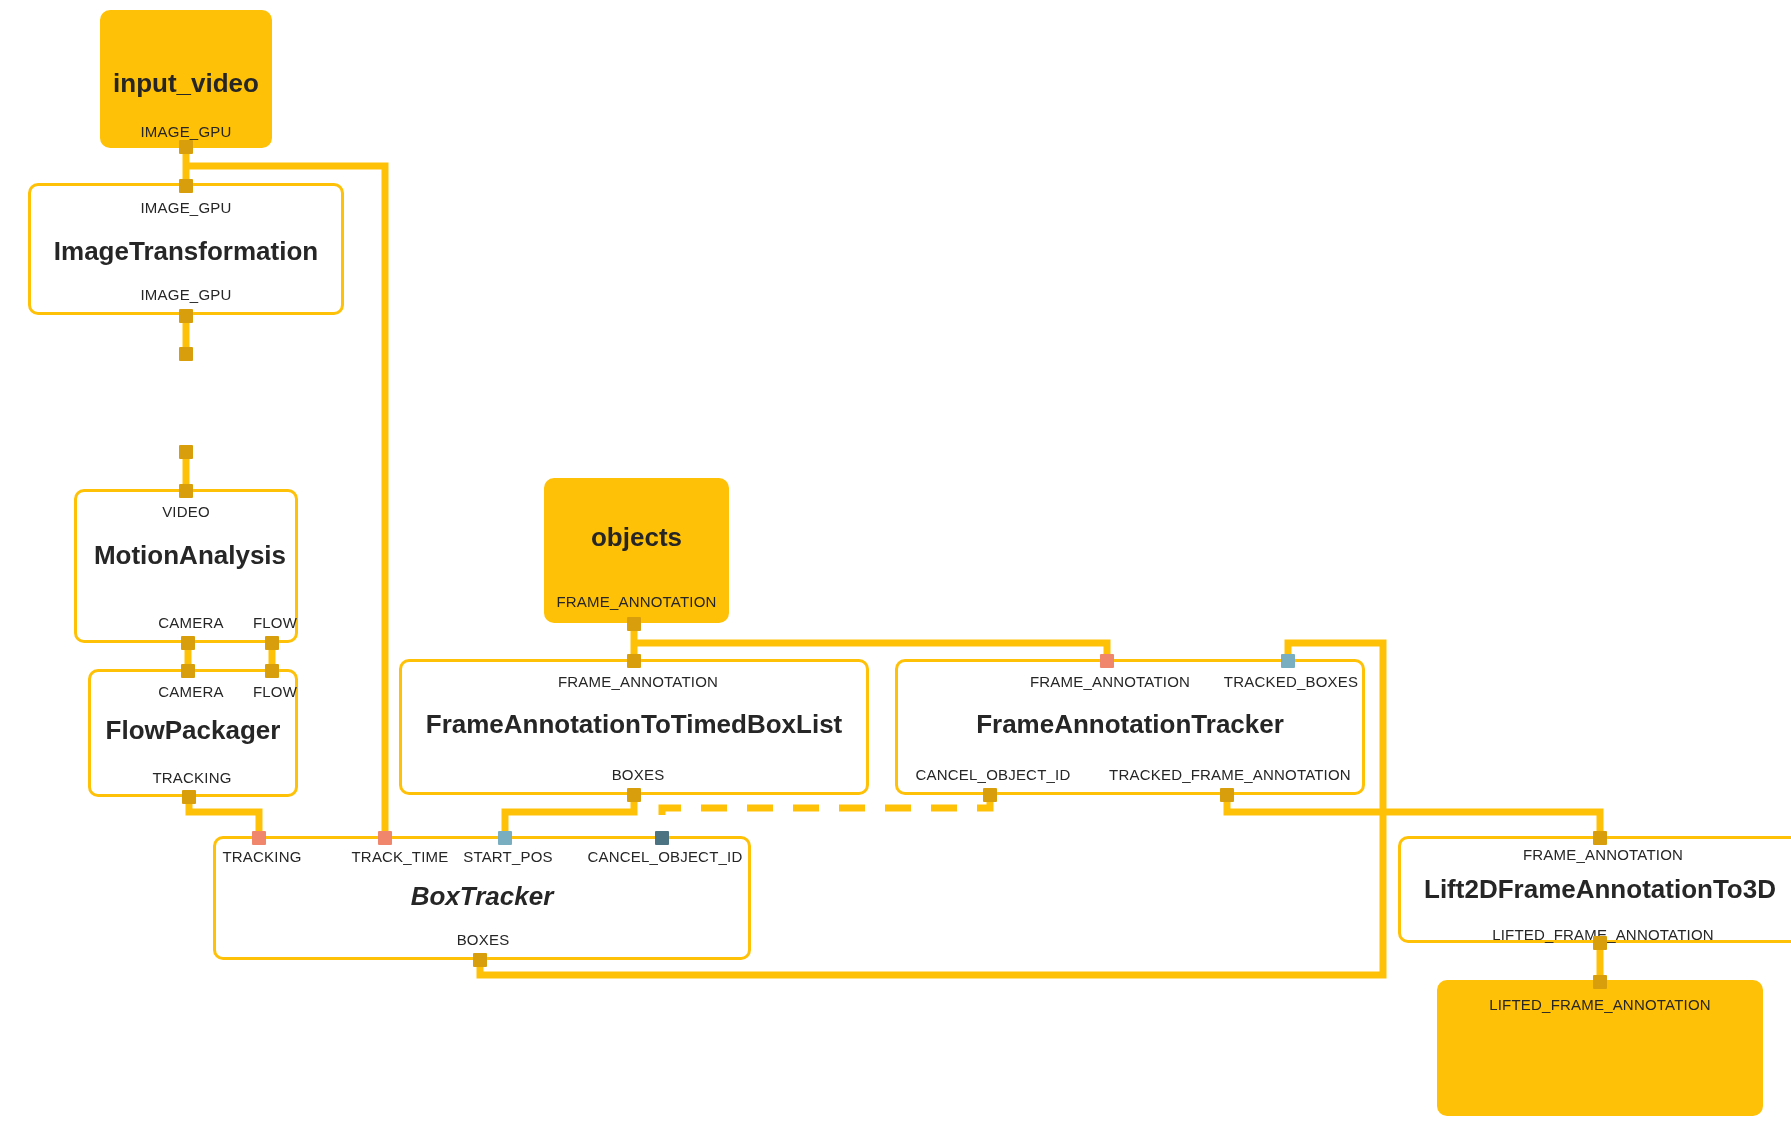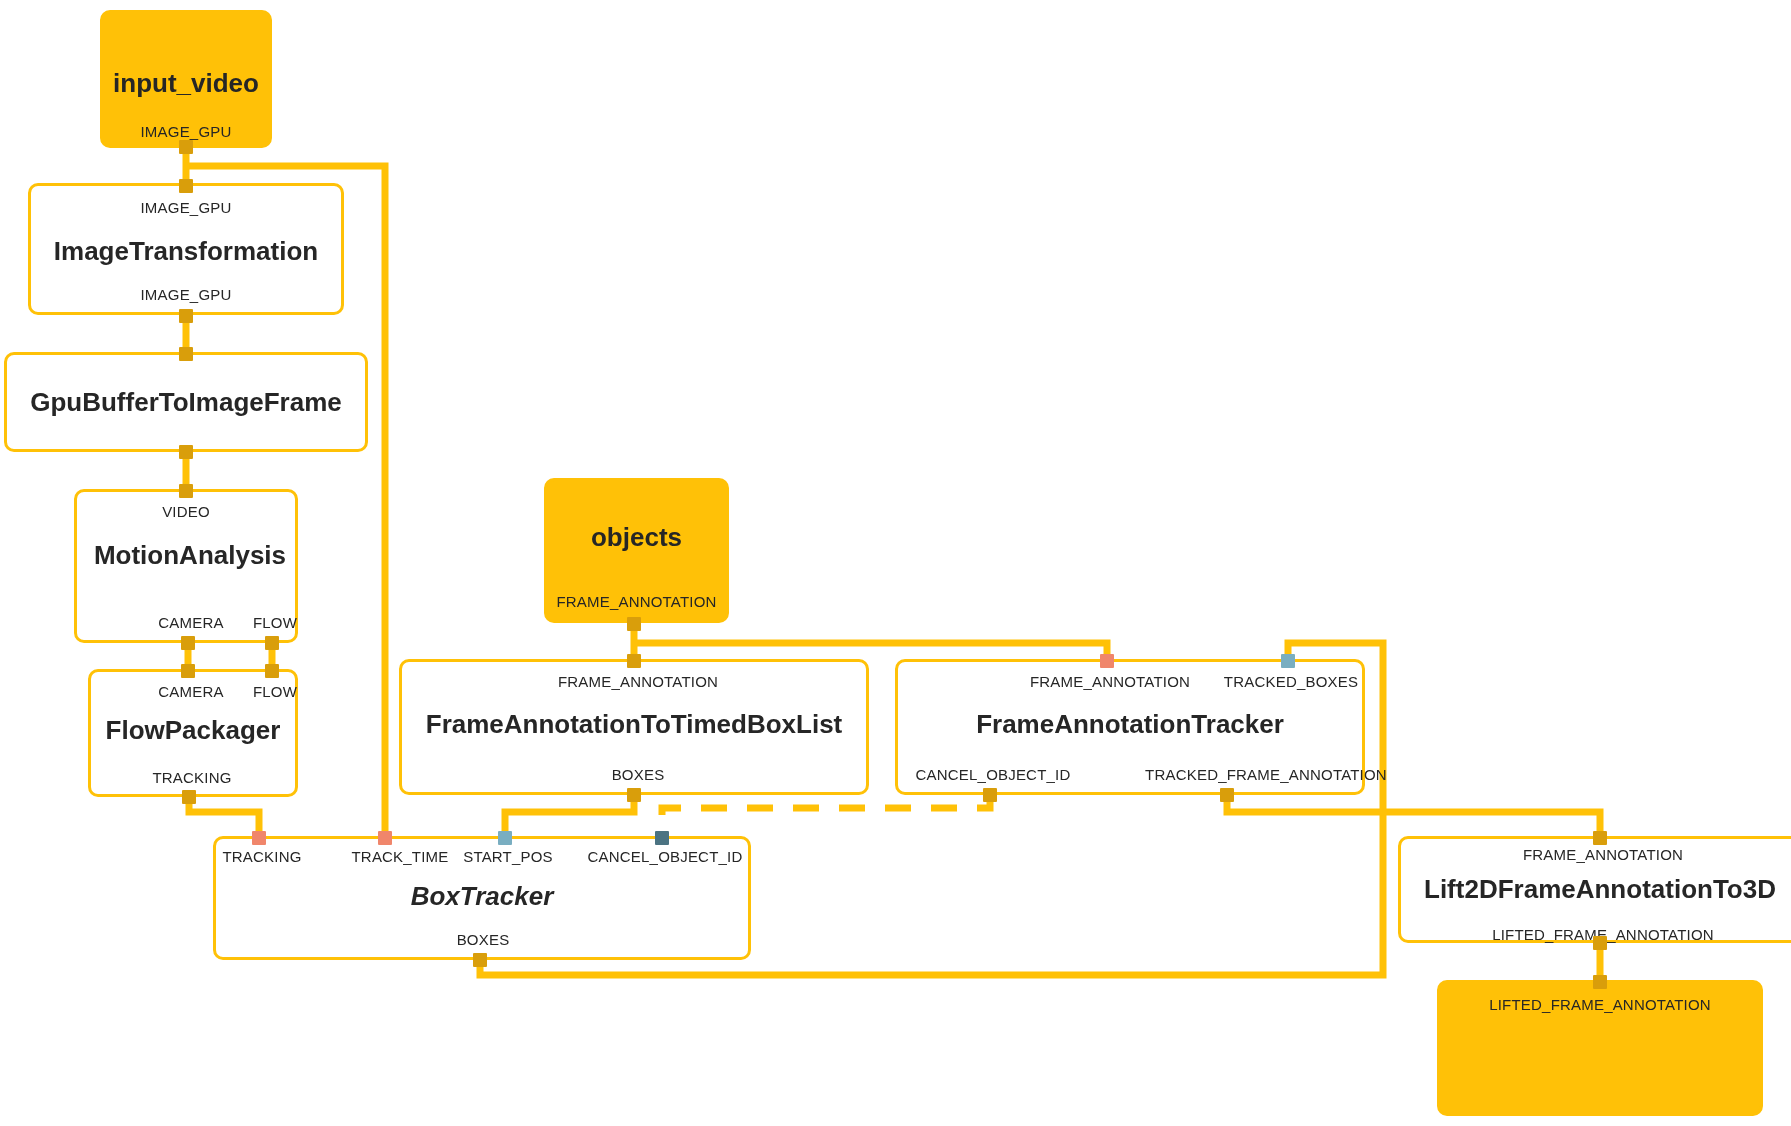--- a/index.html
+++ b/index.html
@@ -80,23 +80,20 @@
   <div class="port p-yellow" style="left:186px;top:147px;"></div>
 
   <div class="node calc" style="left:28px;top:183px;width:316px;height:132px;">
     <div class="portlabel" style="left:50%;top:13px;">IMAGE_GPU</div>
     <div class="title" style="top:50px;">ImageTransformation</div>
     <div class="portlabel" style="left:50%;top:100px;">IMAGE_GPU</div>
   </div>
   <div class="port p-yellow" style="left:186px;top:186px;"></div>
   <div class="port p-yellow" style="left:186px;top:316px;"></div>
 
-  <div class="node calc" style="left:4px;top:352px;width:364px;height:100px;">
-    <div class="title" style="top:32px;">GpuBufferToImageFrame</div>
-  </div>
   <div class="port p-yellow" style="left:186px;top:354px;"></div>
   <div class="port p-yellow" style="left:186px;top:452px;"></div>
 
   <div class="node calc" style="left:74px;top:489px;width:224px;height:154px;">
     <div class="portlabel" style="left:50%;top:11px;">VIDEO</div>
     <div class="title" style="top:48px;padding-left:8px;">MotionAnalysis</div>
     <div class="portlabel" style="left:114px;top:122px;">CAMERA</div>
     <div class="portlabel" style="left:198px;top:122px;">FLOW</div>
   </div>
   <div class="port p-yellow" style="left:186px;top:491px;"></div>
@@ -125,21 +122,21 @@
     <div class="portlabel" style="left:236px;top:104px;">BOXES</div>
   </div>
   <div class="port p-yellow" style="left:634px;top:661px;"></div>
   <div class="port p-yellow" style="left:634px;top:795px;"></div>
 
   <div class="node calc" style="left:895px;top:659px;width:470px;height:136px;">
     <div class="portlabel" style="left:212px;top:11px;">FRAME_ANNOTATION</div>
     <div class="portlabel" style="left:393px;top:11px;">TRACKED_BOXES</div>
     <div class="title" style="top:47px;">FrameAnnotationTracker</div>
     <div class="portlabel" style="left:95px;top:104px;">CANCEL_OBJECT_ID</div>
-    <div class="portlabel" style="left:332px;top:104px;margin-left:36px;">TRACKED_FRAME_ANNOTATION</div>
+    <div class="portlabel" style="left:332px;top:104px;">TRACKED_FRAME_ANNOTATION</div>
   </div>
   <div class="port p-salmon" style="left:1107px;top:661px;"></div>
   <div class="port p-lightteal" style="left:1288px;top:661px;"></div>
   <div class="port p-yellow" style="left:990px;top:795px;"></div>
   <div class="port p-yellow" style="left:1227px;top:795px;"></div>
 
   <div class="node calc" style="left:213px;top:836px;width:538px;height:124px;">
     <div class="portlabel" style="left:46px;top:9px;">TRACKING</div>
     <div class="portlabel" style="left:184px;top:9px;">TRACK_TIME</div>
     <div class="portlabel" style="left:292px;top:9px;">START_POS</div>

